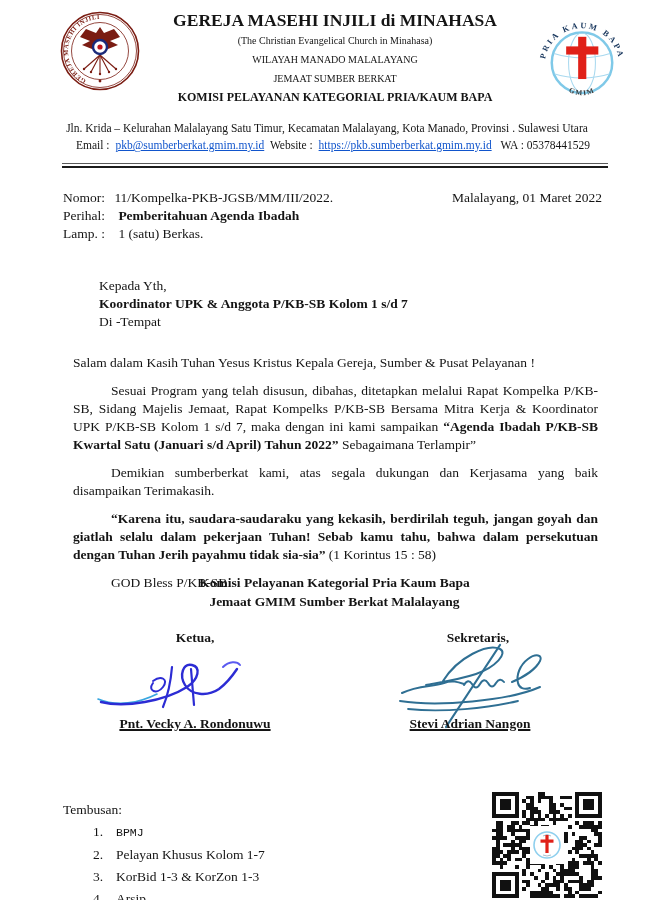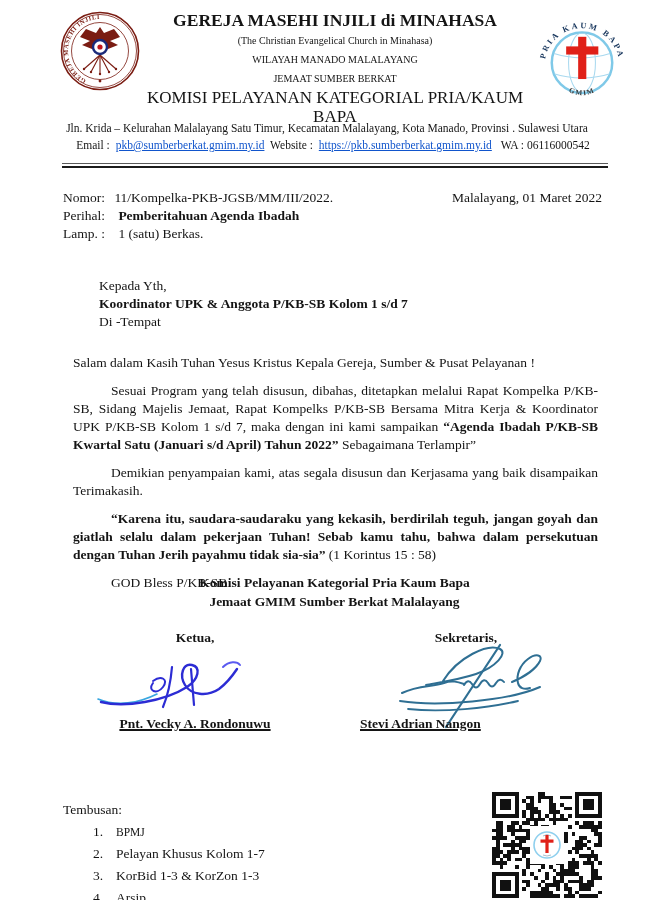--- a/index.html
+++ b/index.html
@@ -7,21 +7,21 @@
         font-family:"Liberation Serif", serif;color:#141414;overflow:hidden;}
   .b{font-weight:bold;}
   .u{text-decoration:underline;text-decoration-thickness:1.5px;}
 
   
   .lh-logo-left{position:absolute;left:60px;top:11px;width:80px;height:80px;}
   .lh-logo-right{position:absolute;left:534px;top:8px;width:96px;height:96px;}
   .lh-text{position:absolute;left:125px;top:9px;width:420px;text-align:center;}
   .lh-title{font-size:17.5px;font-weight:bold;line-height:22px;}
   .lh-sub{font-size:10px;line-height:19px;}
-  .lh-komisi{font-size:17px;font-weight:normal;line-height:19px;text-align:center;}
+  .lh-komisi{font-size:12px;font-weight:bold;line-height:19px;text-align:center;}
   .lh-address{position:absolute;left:0;top:120px;width:654px;text-align:center;
               font-size:11.5px;line-height:16px;}
   .lh-contact{position:absolute;left:0;top:137px;width:669px;text-align:center;
               font-size:11.5px;line-height:16px;}
   .lh-contact a{color:#1155cc;text-decoration:underline;cursor:pointer;}
   .lh-contact .sp{margin:12px 3px;}
   .rule{position:absolute;left:62px;top:163px;width:546px;height:2px;
         border-top:1.5px solid #5a5a5a;border-bottom:2.5px solid #1c1c1c;}
 
   
@@ -39,31 +39,31 @@
                font-size:13.5px;line-height:18px;}
   .letter-body p{margin:10px;}
   .ind{text-indent:38px;}
   .just{text-align:justify;}
 
   
   .sig{position:absolute;left:0;top:573px;width:669px;height:180px;font-size:13.5px;}
   .sig .org1{position:absolute;top:2px;left:0;width:669px;text-align:center;font-weight:bold;}
   .sig .org2{position:absolute;top:21px;left:0;width:669px;text-align:center;font-weight:bold;}
   .sig .role-l{position:absolute;top:57px;left:85px;width:220px;text-align:center;font-weight:bold;}
-  .sig .role-r{position:absolute;top:57px;left:356px;width:220px;text-align:center;font-weight:bold;}
+  .sig .role-r{position:absolute;top:57px;left:368px;width:220px;text-align:center;font-weight:bold;}
   .sig .sig-l{position:absolute;top:80px;left:95px;}
   .sig .sig-r{position:absolute;top:68px;left:388px;}
   .sig .name-l{position:absolute;top:143px;left:85px;width:220px;text-align:center;font-weight:bold;}
-  .sig .name-r{position:absolute;top:143px;left:360px;width:220px;font-weight:bold;}
+  .sig .name-r{position:absolute;top:143px;left:360px;width:220px;text-align:center;font-weight:bold;}
 
   
   .cc{position:absolute;left:63px;top:799px;font-size:13.5px;line-height:22px;}
   .cc-row{white-space:nowrap;}
   .cc-row .num{display:inline-block;margin-left:22px;width:18px;text-align:right;margin-right:13px;}
-  .cc-sans{font-family:Liberation Serif, serif;font-size:11.5px;}
+  .cc-sans{font-family:Liberation Mono, monospace;font-size:11.5px;}
 
   
   .qr{position:absolute;left:492px;top:792px;width:110px;height:106px;background:#fff;}
   .qr svg.modules{position:absolute;left:0;top:0;width:110px;height:106px;}
   .qr-logo{position:absolute;left:50%;top:50%;transform:translate(-50%,-50%);
            width:34px;height:38px;background:#fff;display:flex;align-items:center;justify-content:center;}
 </style>
 </head>
 <body>
 
@@ -132,21 +132,21 @@
       </text>
     </svg>
 
     <div class="lh-address">Jln. Krida  – Kelurahan Malalayang Satu Timur, Kecamatan Malalayang, Kota Manado, Provinsi . Sulawesi Utara</div>
 
     <div class="lh-contact">
       <span>Email :</span>
       <a class="sp">pkb@sumberberkat.gmim.my.id</a>
       <span>Website :</span>
       <a class="sp">https://pkb.sumberberkat.gmim.my.id</a>
-      <span class="sp">WA : 06116000542</span>
+      <span class="sp">WA : 05378441529</span>
     </div>
   </header>
 
   <div class="rule"></div>
 
   <section class="meta">
     <div class="meta-row">
       <span class="lbl">Nomor:</span>
       <span>11/Kompelka-PKB-JGSB/MM/III/2022.</span>
       <span class="meta-date">Malalayang, 01 Maret 2022</span>
@@ -163,21 +163,21 @@
 
   <section class="recipient">
     <div>Kepada Yth,</div>
     <div class="b">Koordinator UPK &amp; Anggota P/KB-SB Kolom 1 s/d 7</div>
     <div>Di -Tempat</div>
   </section>
 
   <section class="letter-body">
     <p class="greet">Salam dalam Kasih Tuhan Yesus Kristus Kepala Gereja, Sumber &amp; Pusat Pelayanan !</p>
     <p class="ind just"><span>Sesuai Program yang telah disusun, dibahas, ditetapkan melalui Rapat Kompelka P/KB-SB, Sidang Majelis Jemaat, Rapat Kompelks P/KB-SB Bersama Mitra Kerja &amp; Koordinator UPK P/KB-SB Kolom 1 s/d 7, maka dengan ini kami sampaikan </span><span class="b">“Agenda Ibadah P/KB-SB Kwartal Satu (Januari s/d April) Tahun 2022”</span><span> Sebagaimana Terlampir”</span></p>
-    <p class="ind just">Demikian penyampaian kami, atas segala disusun dan Kerjasama yang baik disampaikan Terimakasih.</p>
+    <p class="ind just">Demikian sumberberkat kami, atas segala dukungan dan Kerjasama yang baik disampaikan Terimakasih.</p>
     <p class="ind just"><span class="b">“Karena itu, saudara-saudaraku yang kekasih, berdirilah teguh, jangan goyah dan giatlah selalu dalam pekerjaan Tuhan! Sebab kamu tahu, bahwa dalam persekutuan dengan Tuhan Jerih payahmu tidak sia-sia”</span><span> (1 Korintus 15 : 58)</span></p>
     <p class="ind">GOD Bless P/KB-SB</p>
   </section>
 
   <section class="sig">
     <div class="org1">Komisi Pelayanan Kategorial Pria Kaum Bapa</div>
     <div class="org2">Jemaat GMIM Sumber Berkat Malalayang</div>
 
     <div class="role-l">Ketua,</div>
     <div class="role-r">Sekretaris,</div>

